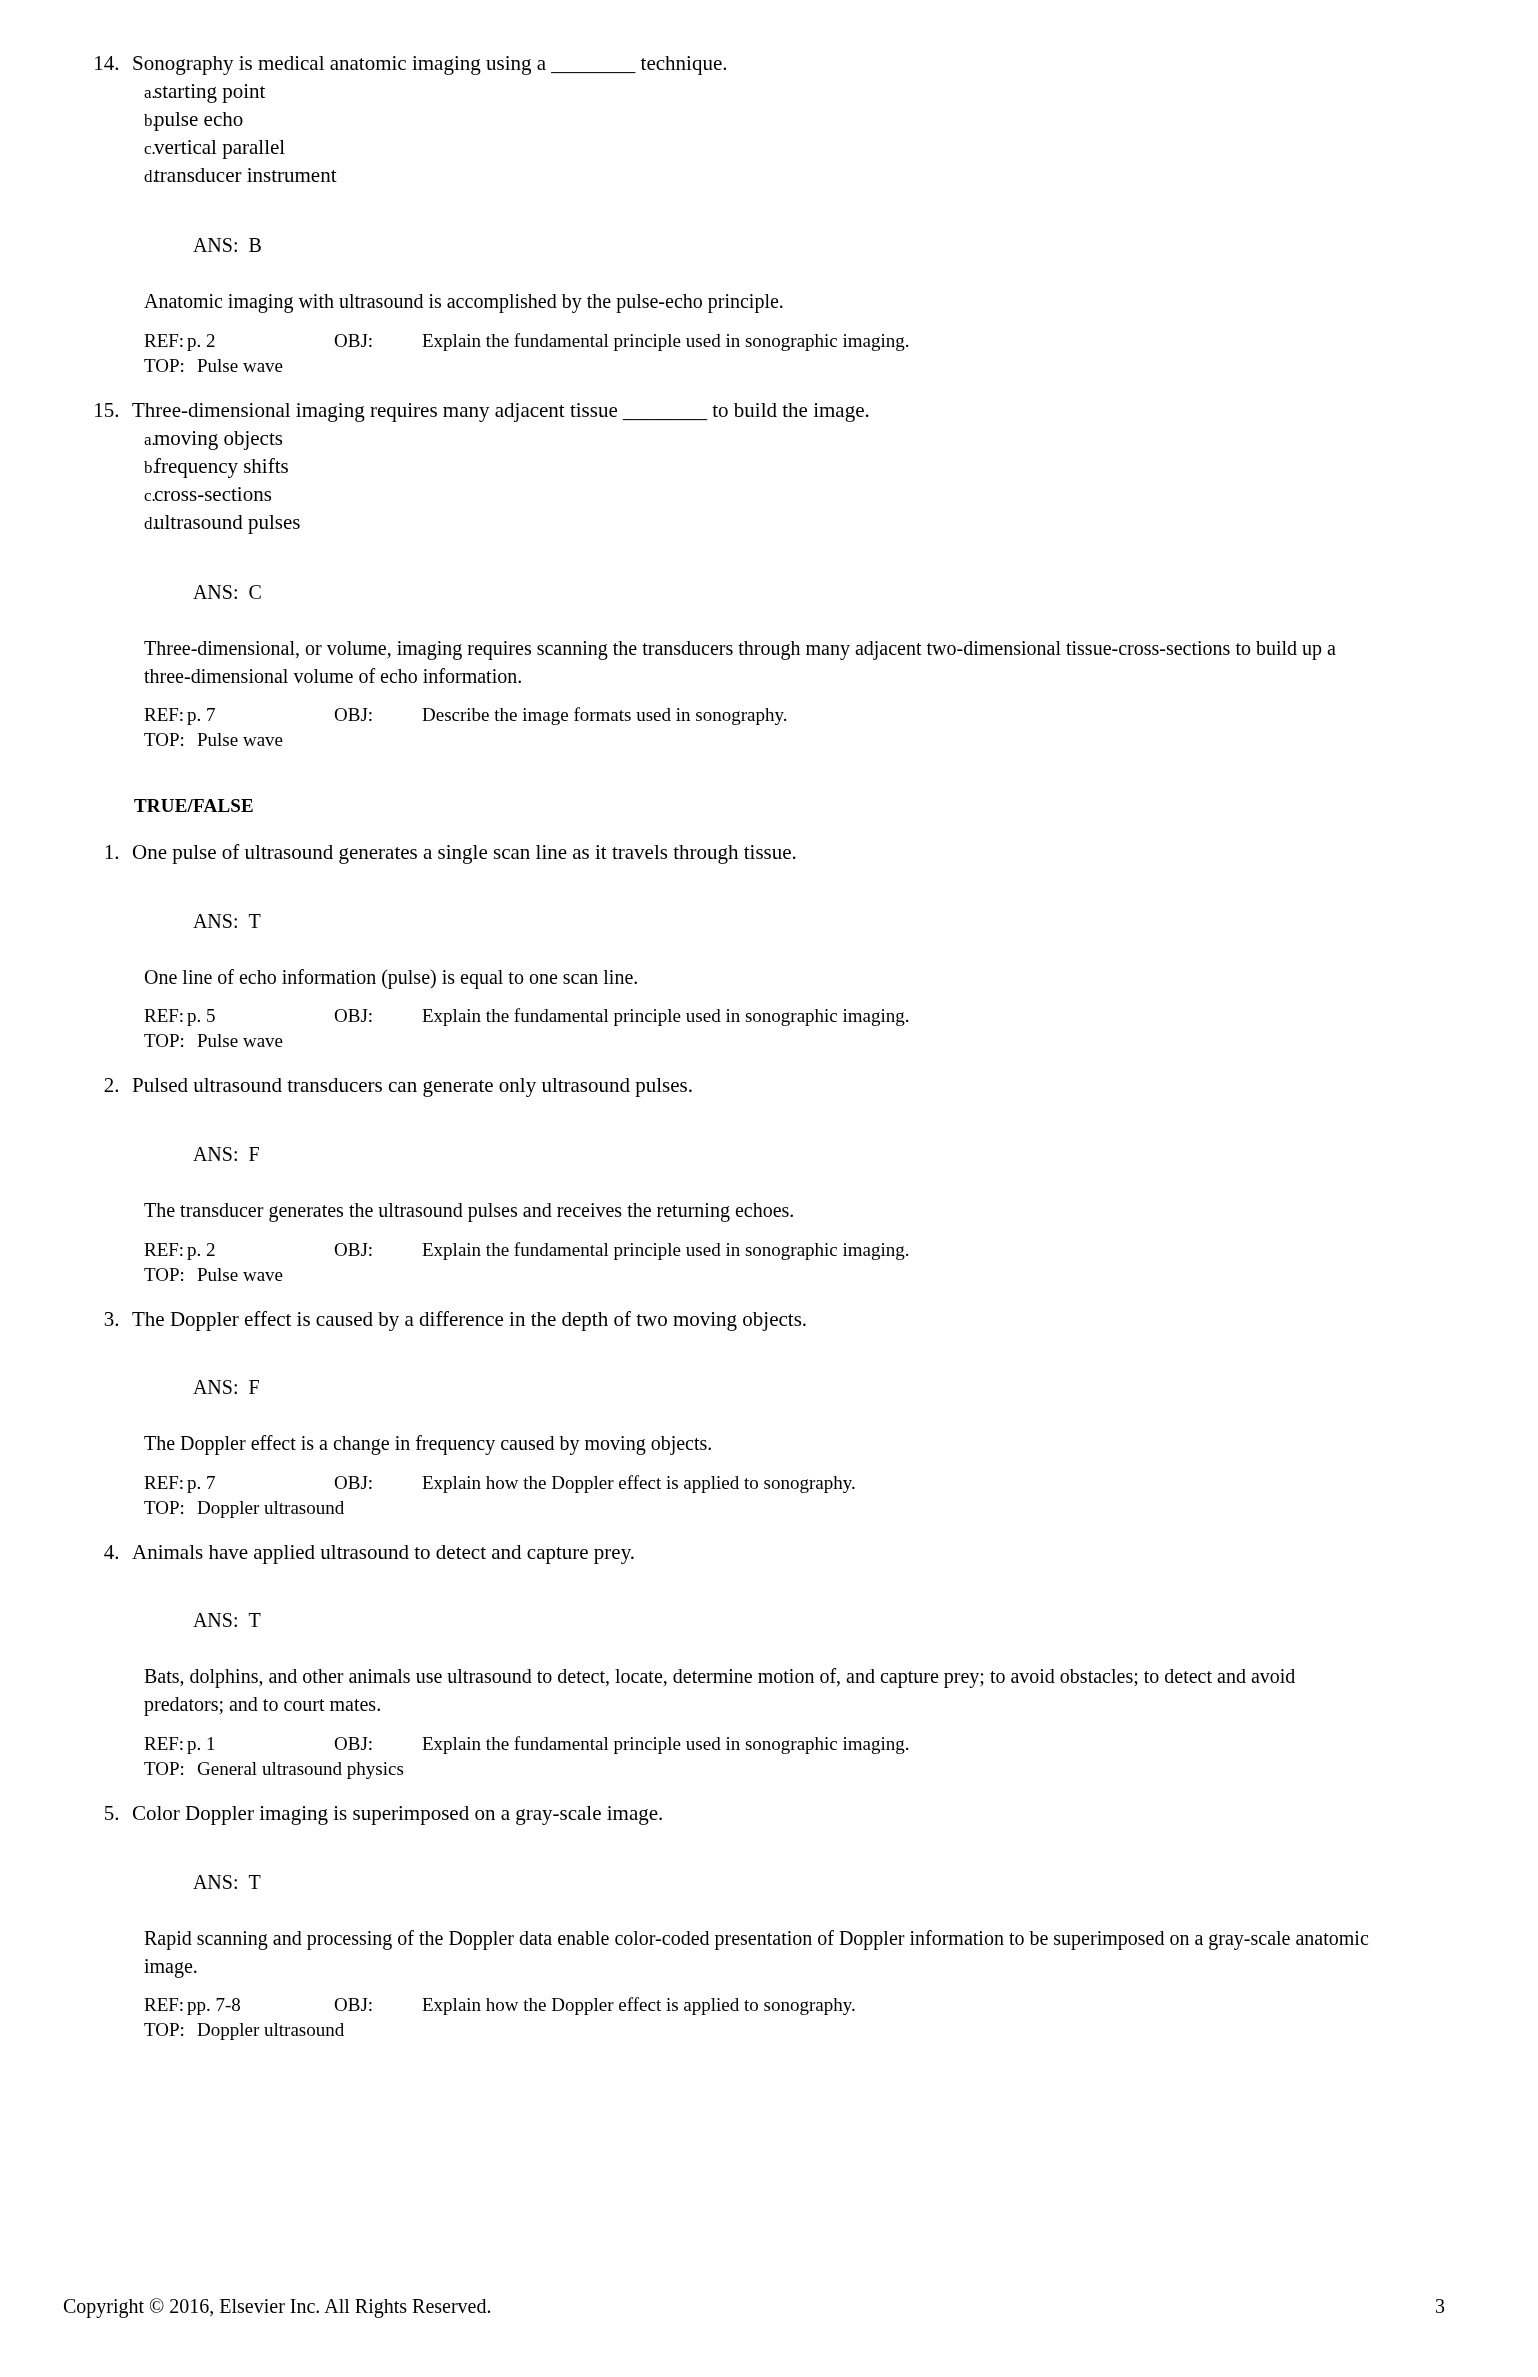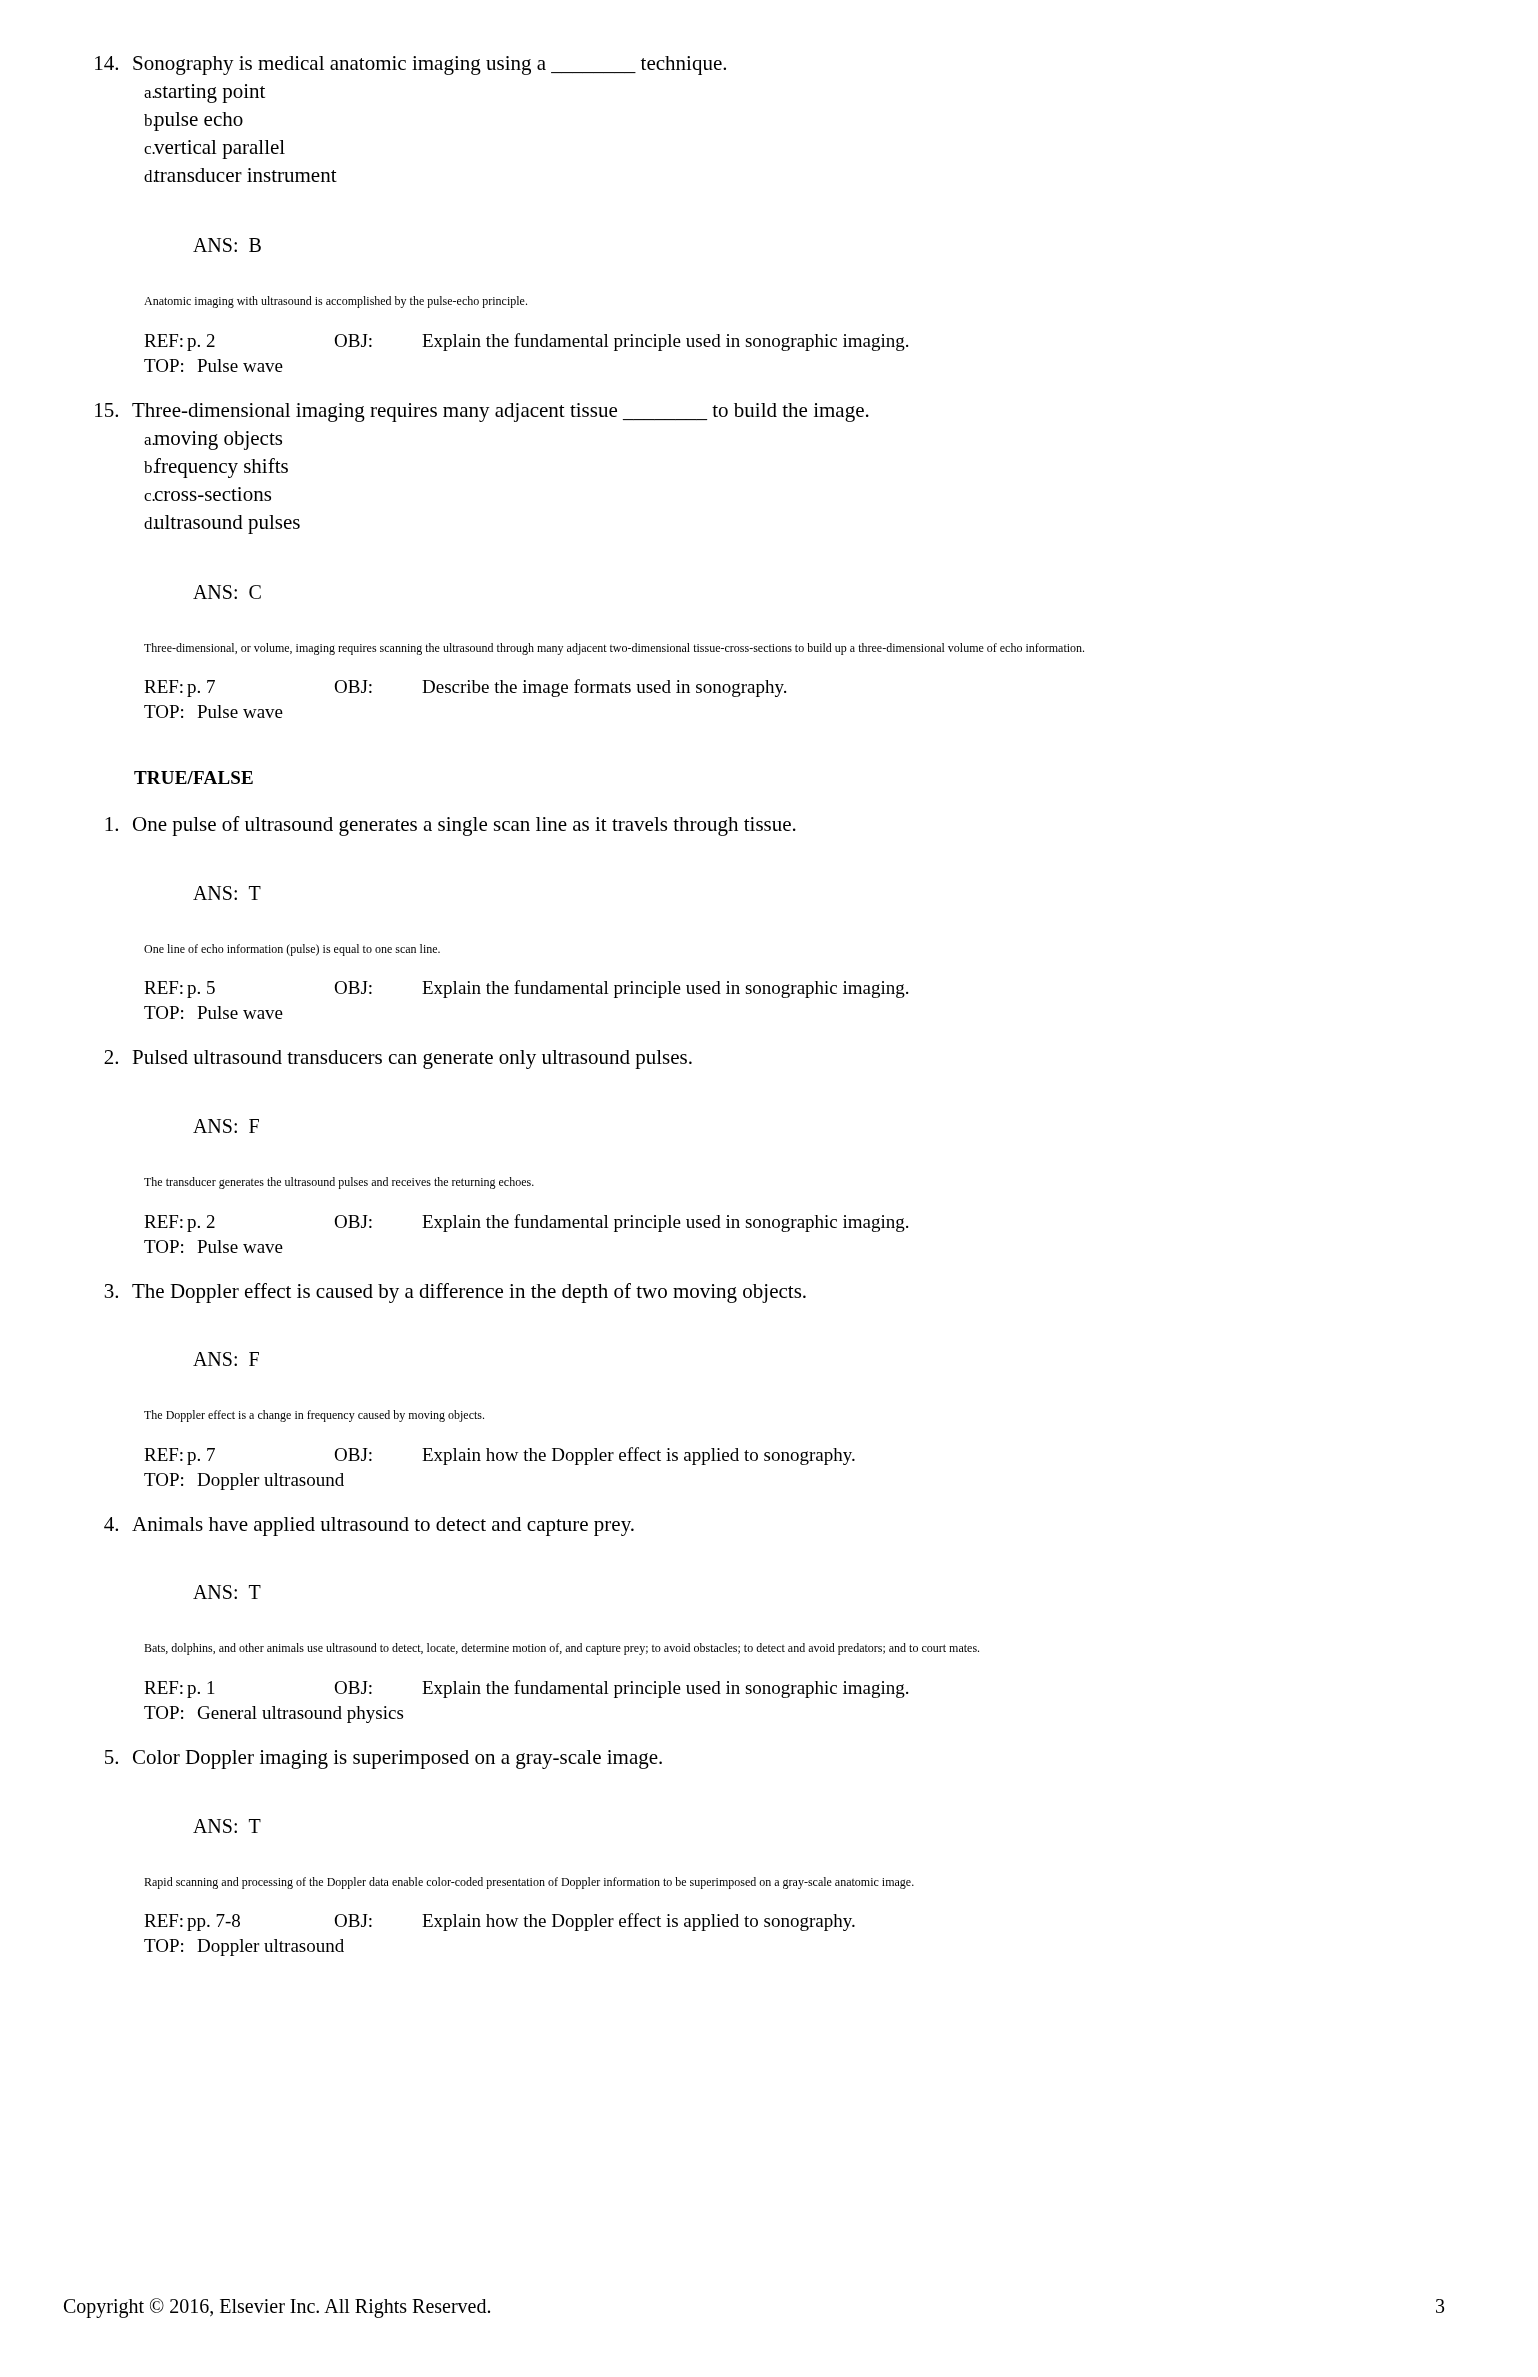--- a/index.html
+++ b/index.html
@@ -76,21 +76,21 @@
   .ans-block {
     margin-top: 12.6px;
     padding-left: 67px;
     font-size: 20px;
     line-height: 28px;
   }
   .ans-line {
     white-space: pre;
   }
   .ans-rationale {
-    font-size: 12px;
+    font-size: 20px;
     line-height: 28px;
     max-width: 1231px;
   }
 
   .meta-block {
     margin-top: 12.6px;
     padding-left: 67px;
     font-size: 19px;
     line-height: 25px;
   }
@@ -219,21 +219,21 @@
         </li>
         <li class="choice">
           <span class="choice-letter">d.</span>
           <span class="choice-text">ultrasound pulses</span>
         </li>
       </ul>
       <div class="ans-block">
         <div class="ans-line">
           <span>ANS:</span>&nbsp;&nbsp;<span>C</span>
         </div>
-        <div class="ans-rationale">Three-dimensional, or volume, imaging requires scanning the ultrasound through many adjacent two-dimensional tissue-cross-sections to build up a three-dimensional volume of echo information.</div>
+        <div class="ans-rationale">Three-dimensional, or volume, imaging requires scanning the transducers through many adjacent two-dimensional tissue-cross-sections to build up a three-dimensional volume of echo information.</div>
       </div>
       <div class="meta-block">
         <div class="meta-row">
           <span class="meta-ref">REF:</span>
           <span class="meta-refval">p. 7</span>
           <span class="meta-obj">OBJ:</span>
           <span class="meta-objval">Describe the image formats used in sonography.</span>
         </div>
         <div class="meta-row">
           <span class="meta-top">TOP:</span>

